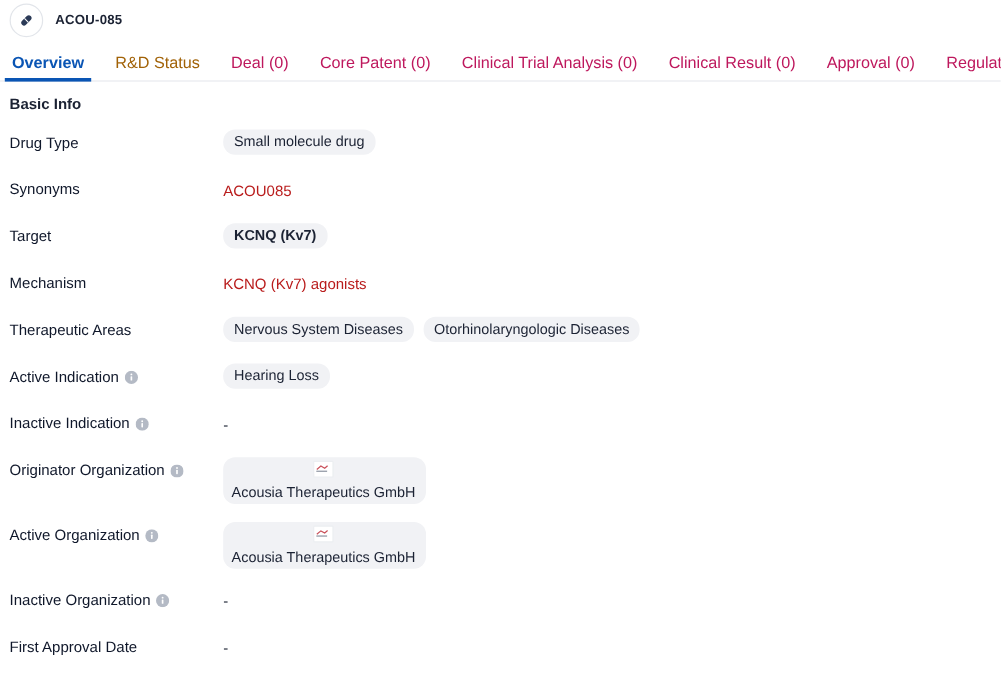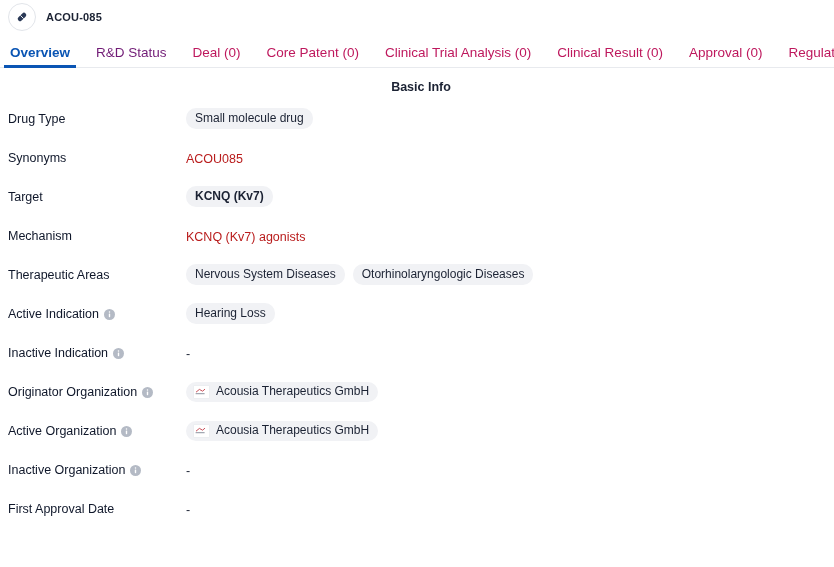--- a/index.html
+++ b/index.html
@@ -69,21 +69,21 @@
     font-size: 13.5px;
     color: #be185d;
     padding: 0 0 9px 0;
     margin-right: 26px;
     white-space: nowrap;
     position: relative;
     cursor: pointer;
     line-height: 1;
   }
   .tab:first-child { margin-left: 6px; }
-  .tab.dark { color: #701a75; }
+  .tab.dark { color: #a16207; }
   .tab.active {
     color: #0a55b4;
     font-weight: bold;
   }
   .tab.active::after {
     content: "";
     position: absolute;
     left: -6px;
     right: -6px;
     bottom: 0;
@@ -94,21 +94,20 @@
 
   
   .content {
     padding: 12px 0 0 8px;
   }
   .section-title {
     font-size: 12.5px;
     font-weight: bold;
     color: #1b2233;
     margin-bottom: 14px;
-    text-align: center;
   }
   .info-row {
     display: flex;
     align-items: flex-start;
     min-height: 24px;
     margin-bottom: 15px;
   }
   .info-label {
     width: 178px;
     flex: 0 0 178px;
@@ -149,20 +148,21 @@
     white-space: nowrap;
     cursor: default;
   }
   .tag.strong { font-weight: bold; }
   .tag.with-logo {
     display: inline-flex;
     align-items: center;
     gap: 6px;
     padding: 3px 9px 3px 7px;
     cursor: pointer;
+    flex-direction: column;
   }
 
   .org-logo {
     width: 15px;
     height: 12px;
     background: #ffffff;
     border: 1px solid #eceef1;
     border-radius: 1px;
     display: block;
     flex: 0 0 auto;

